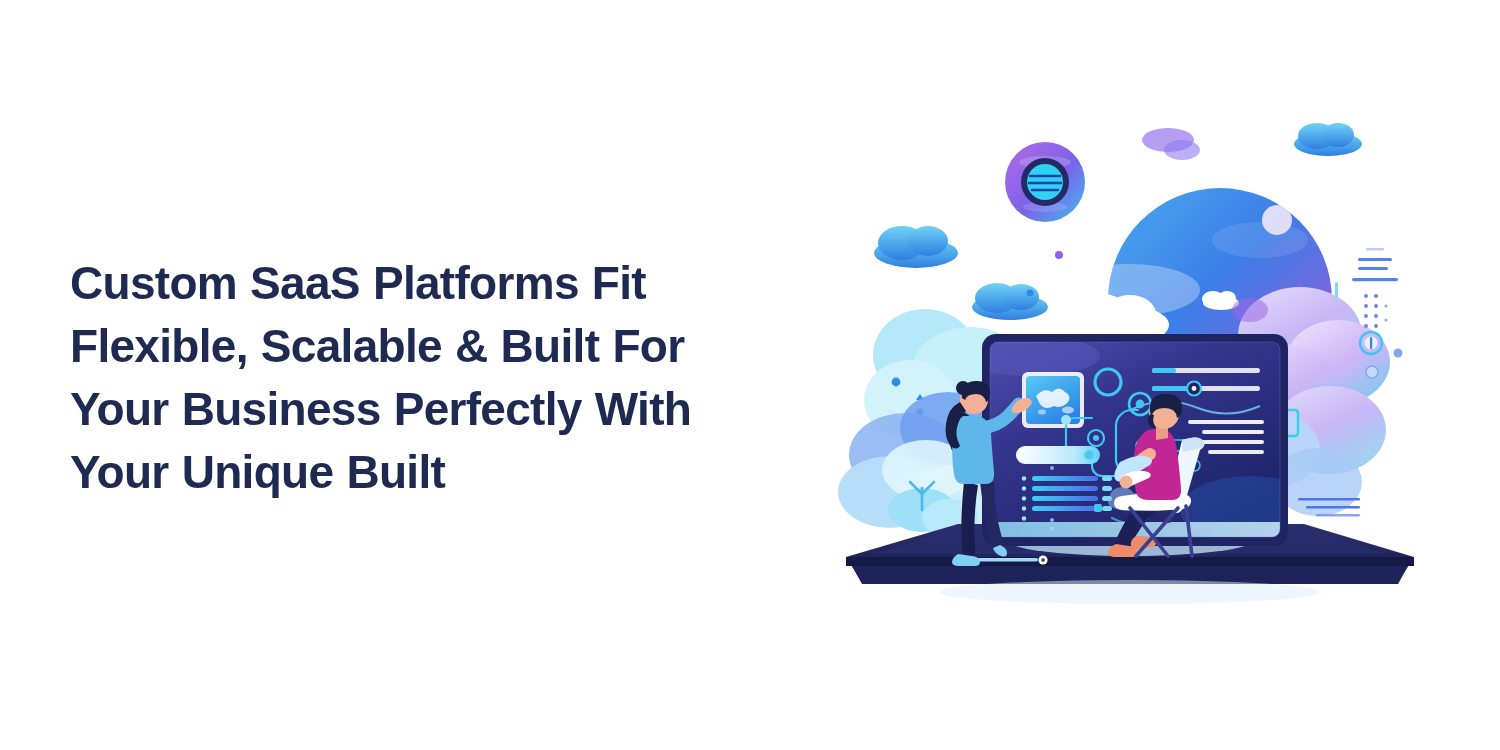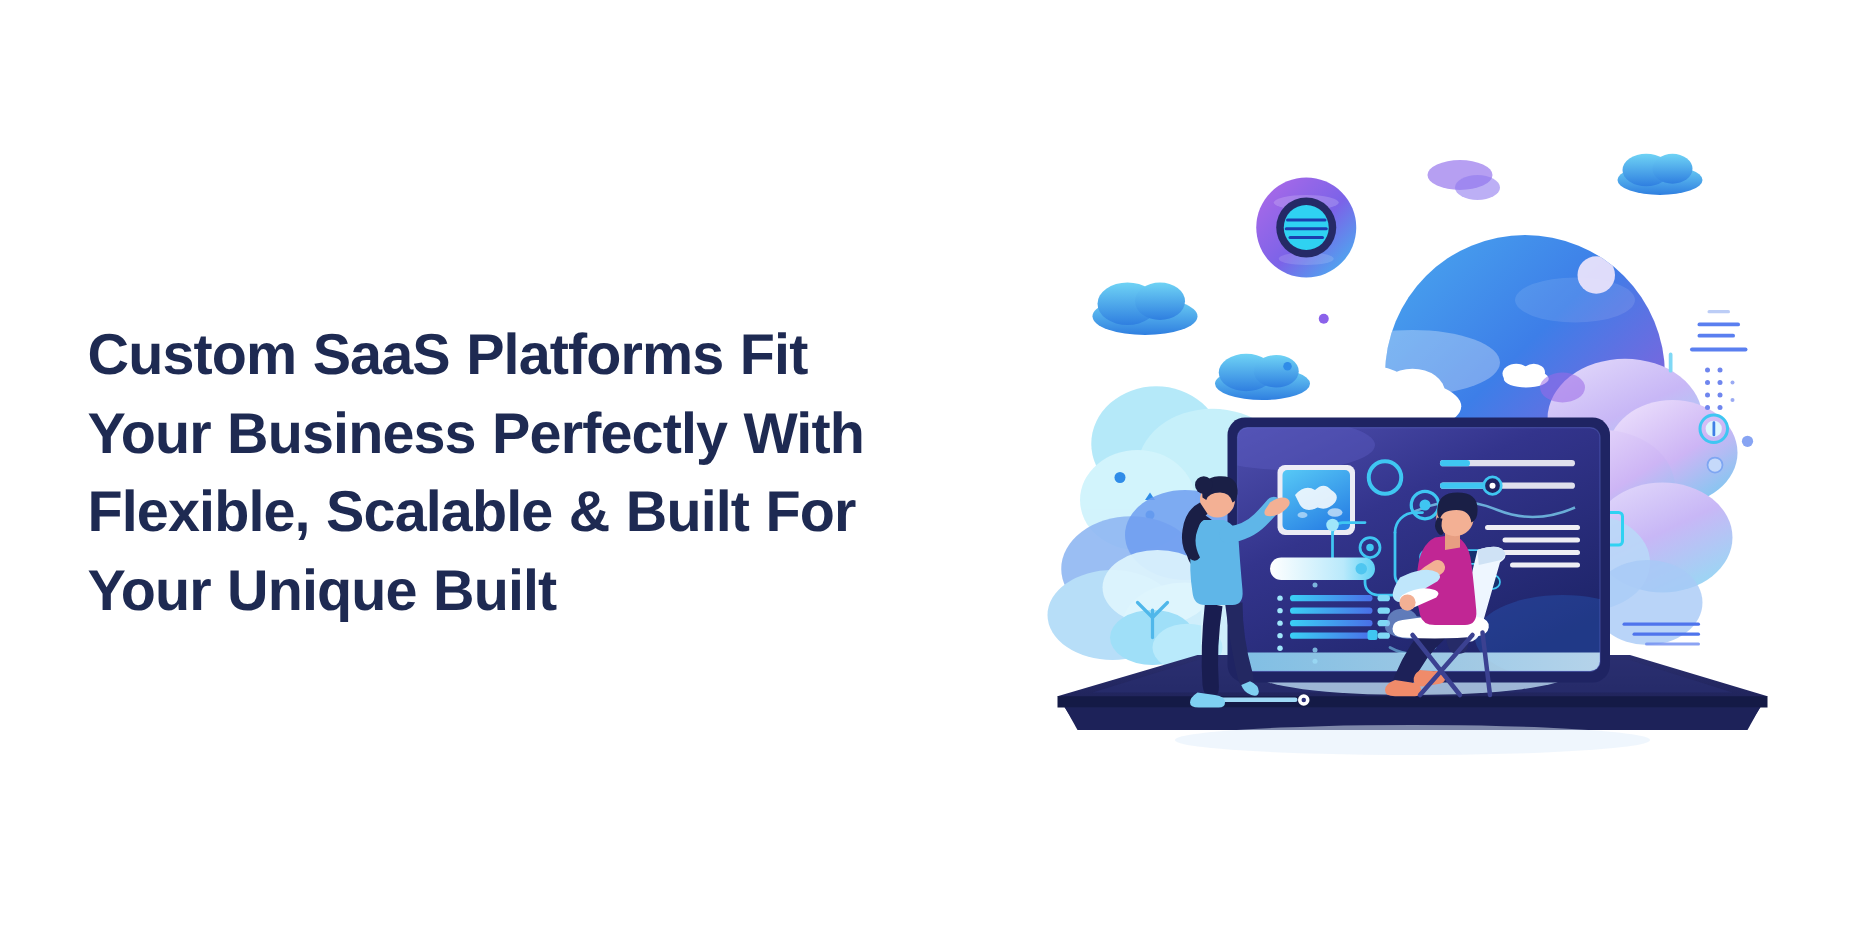--- a/index.html
+++ b/index.html
@@ -55,22 +55,22 @@
   .illustration svg { display: block; width: 600px; height: 500px; }
 </style>
 </head>
 <body>
 
 <div class="hero">
 
   <div class="hero-copy">
     <h1 class="hero-heading">
       <span class="ln">Custom SaaS Platforms Fit</span>
+      <span class="ln">Flexible, Scalable &amp; Built For</span>
       <span class="ln">Your Business Perfectly With</span>
-      <span class="ln">Flexible, Scalable &amp; Built For</span>
       <span class="ln">Your Unique Built</span>
     </h1>
   </div>
 
   <div class="illustration">
     <svg viewBox="0 0 600 500" xmlns="http://www.w3.org/2000/svg">
       <defs>
         <linearGradient id="gSphere" x1="0" y1="0" x2="1" y2="1">
           <stop offset="0%" stop-color="#4aa8ef"></stop>
           <stop offset="45%" stop-color="#3d7ee8"></stop>

